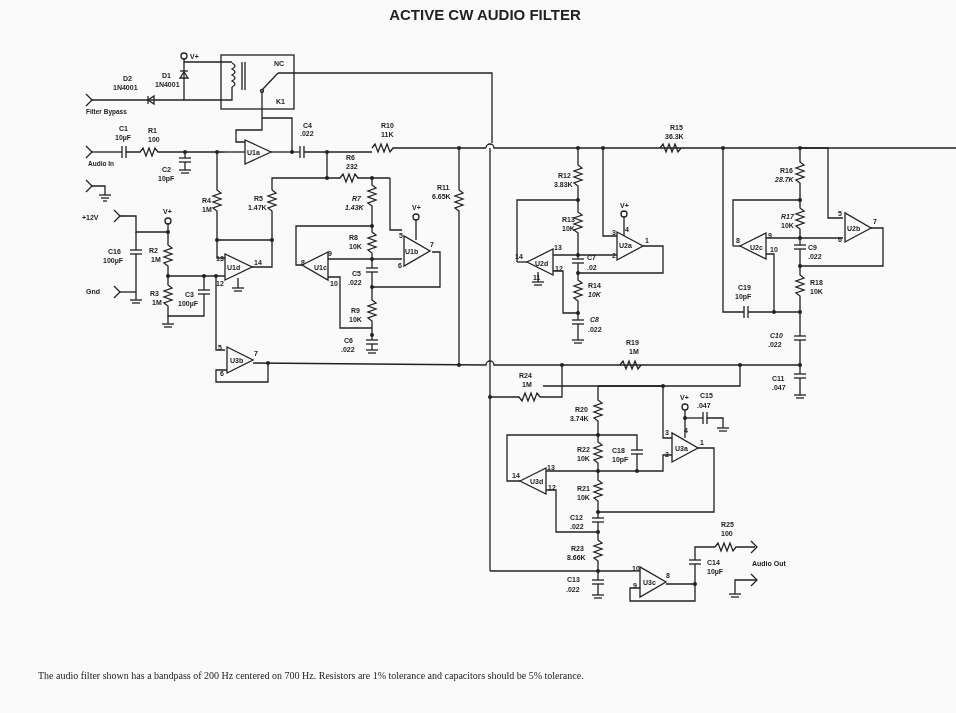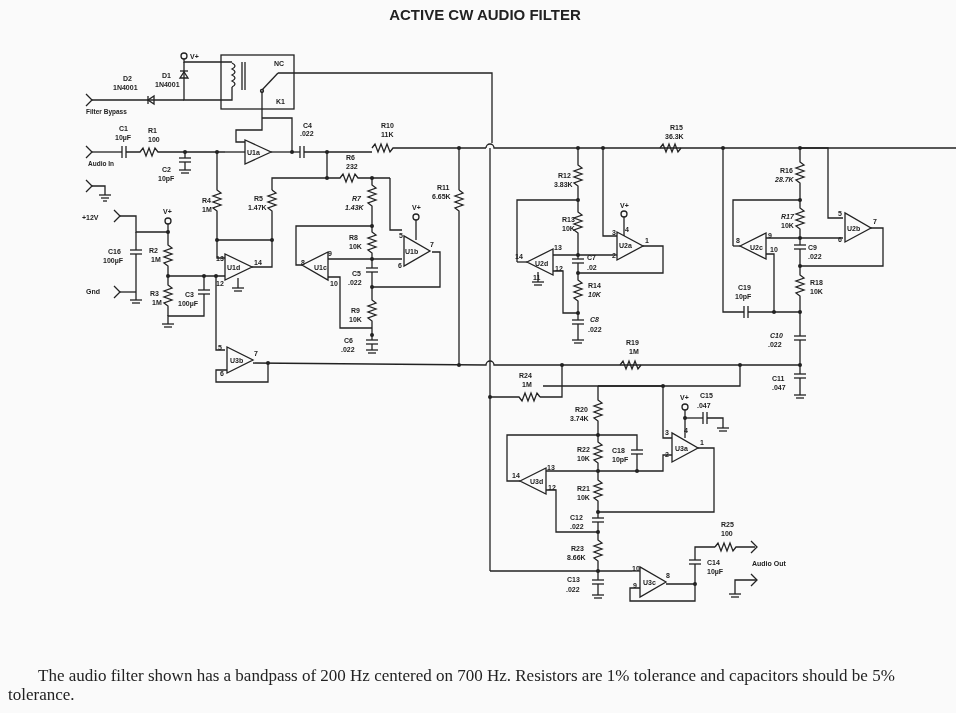--- a/index.html
+++ b/index.html
@@ -1,19 +1,19 @@
 <!DOCTYPE html>
 <html><head>
 <meta charset="utf-8">
 <style>
   html,body{margin:0;padding:0;background:#fafafa;}
   body{width:956px;height:713px;position:relative;overflow:hidden;font-family:"Liberation Sans",sans-serif;}
   #title{position:absolute;left:0;top:6px;width:970px;text-align:center;font-weight:bold;font-size:15px;color:#222;}
   #schem{position:absolute;left:0;top:0;}
-  #caption{position:absolute;left:8px;top:666px;width:945px;font-family:"Liberation Serif",serif;font-size:17px;color:#222;line-height:19px;text-indent:30px;}
+  #caption{position:absolute;left:8px;top:666px;width:945px;font-family:"Liberation Serif",serif;font-size:10px;color:#222;line-height:19px;text-indent:30px;}
   svg text{font-family:"Liberation Sans",sans-serif;font-weight:bold;font-size:7px;fill:#222;}
   svg .w{stroke:#222;stroke-width:1.3;fill:none;}
   svg .dot{fill:#222;}
 </style>
 </head>
 <body>
 
 <div id="title">ACTIVE CW AUDIO FILTER</div>
 
 <svg id="schem" width="956" height="640" viewBox="0 0 956 640">

